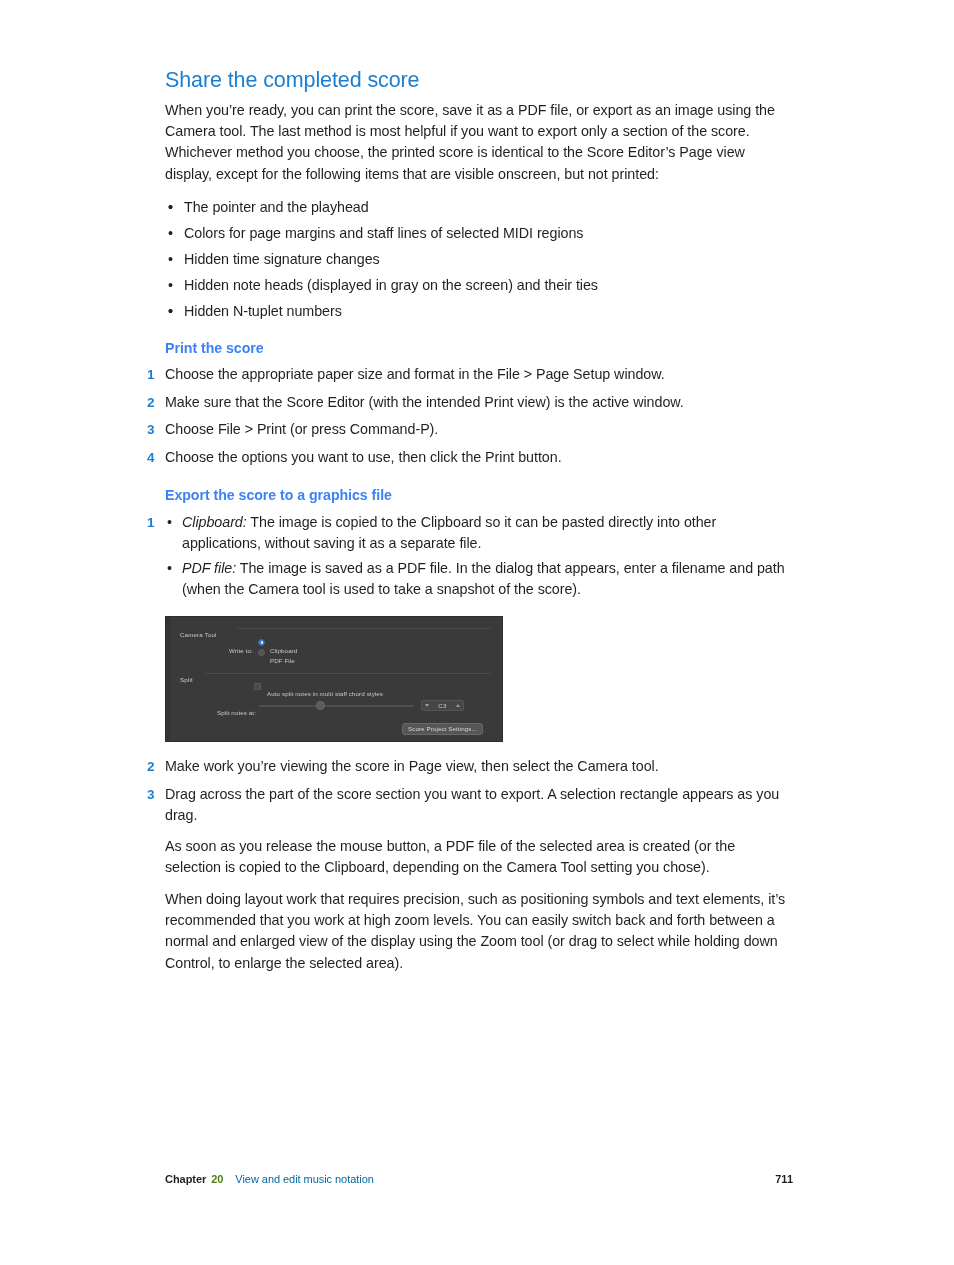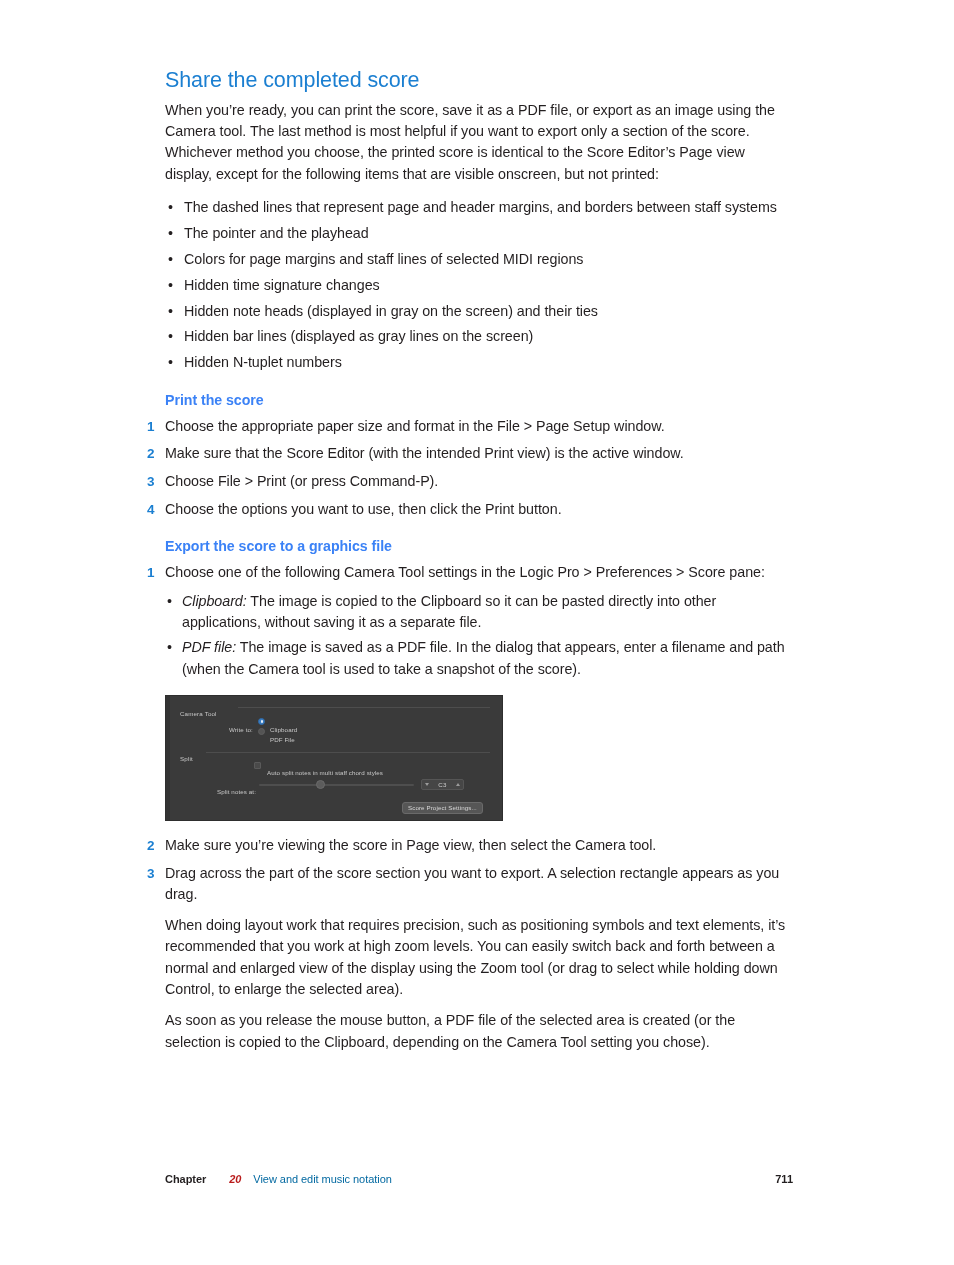--- a/index.html
+++ b/index.html
@@ -272,24 +272,23 @@
     align-items: baseline;
     font-size: 11px;
   }
   .footer .chapter-word {
     font-weight: bold;
     color: #231f20;
     letter-spacing: -0.05px;
   }
   .footer .chapter-num {
     font-weight: bold;
-    color: #b91c1c;
-    margin-left: 23px;
-    letter-spacing: -0.05px;
-    font-style: italic;
+    color: #4d7c0f;
+    margin-left: 5px;
+    letter-spacing: -0.05px;
   }
   .footer .chapter-link {
     color: #0369a1;
     margin-left: 12px;
     letter-spacing: -0.05px;
   }
   .footer .spacer { flex: 1; }
   .footer .page-number {
     font-weight: bold;
     color: #231f20;
@@ -302,41 +301,39 @@
 
   <div class="content">
 
     <h1 class="section-title">Share the completed score</h1>
 
     <p class="body-text">When you’re ready, you can print the score, save it as a PDF file, or export as an image using the Camera tool. The last method is most helpful if you want to export only a section of the score. Whichever method you choose, the printed score is identical to the Score Editor’s Page view display, except for the following items that are visible onscreen, but not printed:</p>
 
     <ul class="bullets">
       <li>
         <span class="bullet-dot">•</span>
-        <span>The dashed lines that represent page and header margins, and borders between staff systems</span>
       </li>
       <li>
         <span class="bullet-dot">•</span>
         <span>The pointer and the playhead</span>
       </li>
       <li>
         <span class="bullet-dot">•</span>
         <span>Colors for page margins and staff lines of selected MIDI regions</span>
       </li>
       <li>
         <span class="bullet-dot">•</span>
         <span>Hidden time signature changes</span>
       </li>
       <li>
         <span class="bullet-dot">•</span>
         <span>Hidden note heads (displayed in gray on the screen) and their ties</span>
       </li>
       <li>
         <span class="bullet-dot">•</span>
-        <span>Hidden bar lines (displayed as gray lines on the screen)</span>
       </li>
       <li>
         <span class="bullet-dot">•</span>
         <span>Hidden N-tuplet numbers</span>
       </li>
     </ul>
 
     <h2 class="sub-head">Print the score</h2>
 
     <ol class="steps">
@@ -356,21 +353,20 @@
         <span class="step-num">4</span>
         <span class="step-body">Choose the options you want to use, then click the Print button.</span>
       </li>
     </ol>
 
     <h2 class="sub-head">Export the score to a graphics file</h2>
 
     <ol class="steps">
       <li class="step">
         <span class="step-num">1</span>
-        <span class="step-body">Choose one of the following Camera Tool settings in the Logic Pro &gt; Preferences &gt; Score pane:</span>
 
         <ul class="sub-bullets">
           <li>
             <span class="bullet-dot">•</span>
             <span class="term-italic">Clipboard:</span><span> The image is copied to the Clipboard so it can be pasted directly into other applications, without saving it as a separate file.</span>
           </li>
           <li>
             <span class="bullet-dot">•</span>
             <span class="term-italic">PDF file:</span><span> The image is saved as a PDF file. In the dialog that appears, enter a filename and path (when the Camera tool is used to take a snapshot of the score).</span>
           </li>
@@ -410,28 +406,28 @@
 
             <div class="dlg-button" style="left:236px; top:106px;">
               <span class="btn-text">Score Project Settings...</span>
             </div>
           </div>
         </div>
       </li>
 
       <li class="step" style="margin-top:14px;">
         <span class="step-num">2</span>
-        <span class="step-body">Make sure you’re viewing the score in Page view, then select the Camera tool.</span>
+        <span class="step-body">Make work you’re viewing the score in Page view, then select the Camera tool.</span>
       </li>
 
       <li class="step">
         <span class="step-num">3</span>
         <span class="step-body">Drag across the part of the score section you want to export. A selection rectangle appears as you drag.</span>
+        <p class="step-para">As soon as you release the mouse button, a PDF file of the selected area is created (or the selection is copied to the Clipboard, depending on the Camera Tool setting you chose).</p>
         <p class="step-para">When doing layout work that requires precision, such as positioning symbols and text elements, it’s recommended that you work at high zoom levels. You can easily switch back and forth between a normal and enlarged view of the display using the Zoom tool (or drag to select while holding down Control, to enlarge the selected area).</p>
-        <p class="step-para">As soon as you release the mouse button, a PDF file of the selected area is created (or the selection is copied to the Clipboard, depending on the Camera Tool setting you chose).</p>
       </li>
     </ol>
 
   </div>
 
   <div class="footer">
     <span class="chapter-word">Chapter</span>
     <span class="chapter-num">20</span>
     <span class="chapter-link">View and edit music notation</span>
     <span class="spacer"></span>

